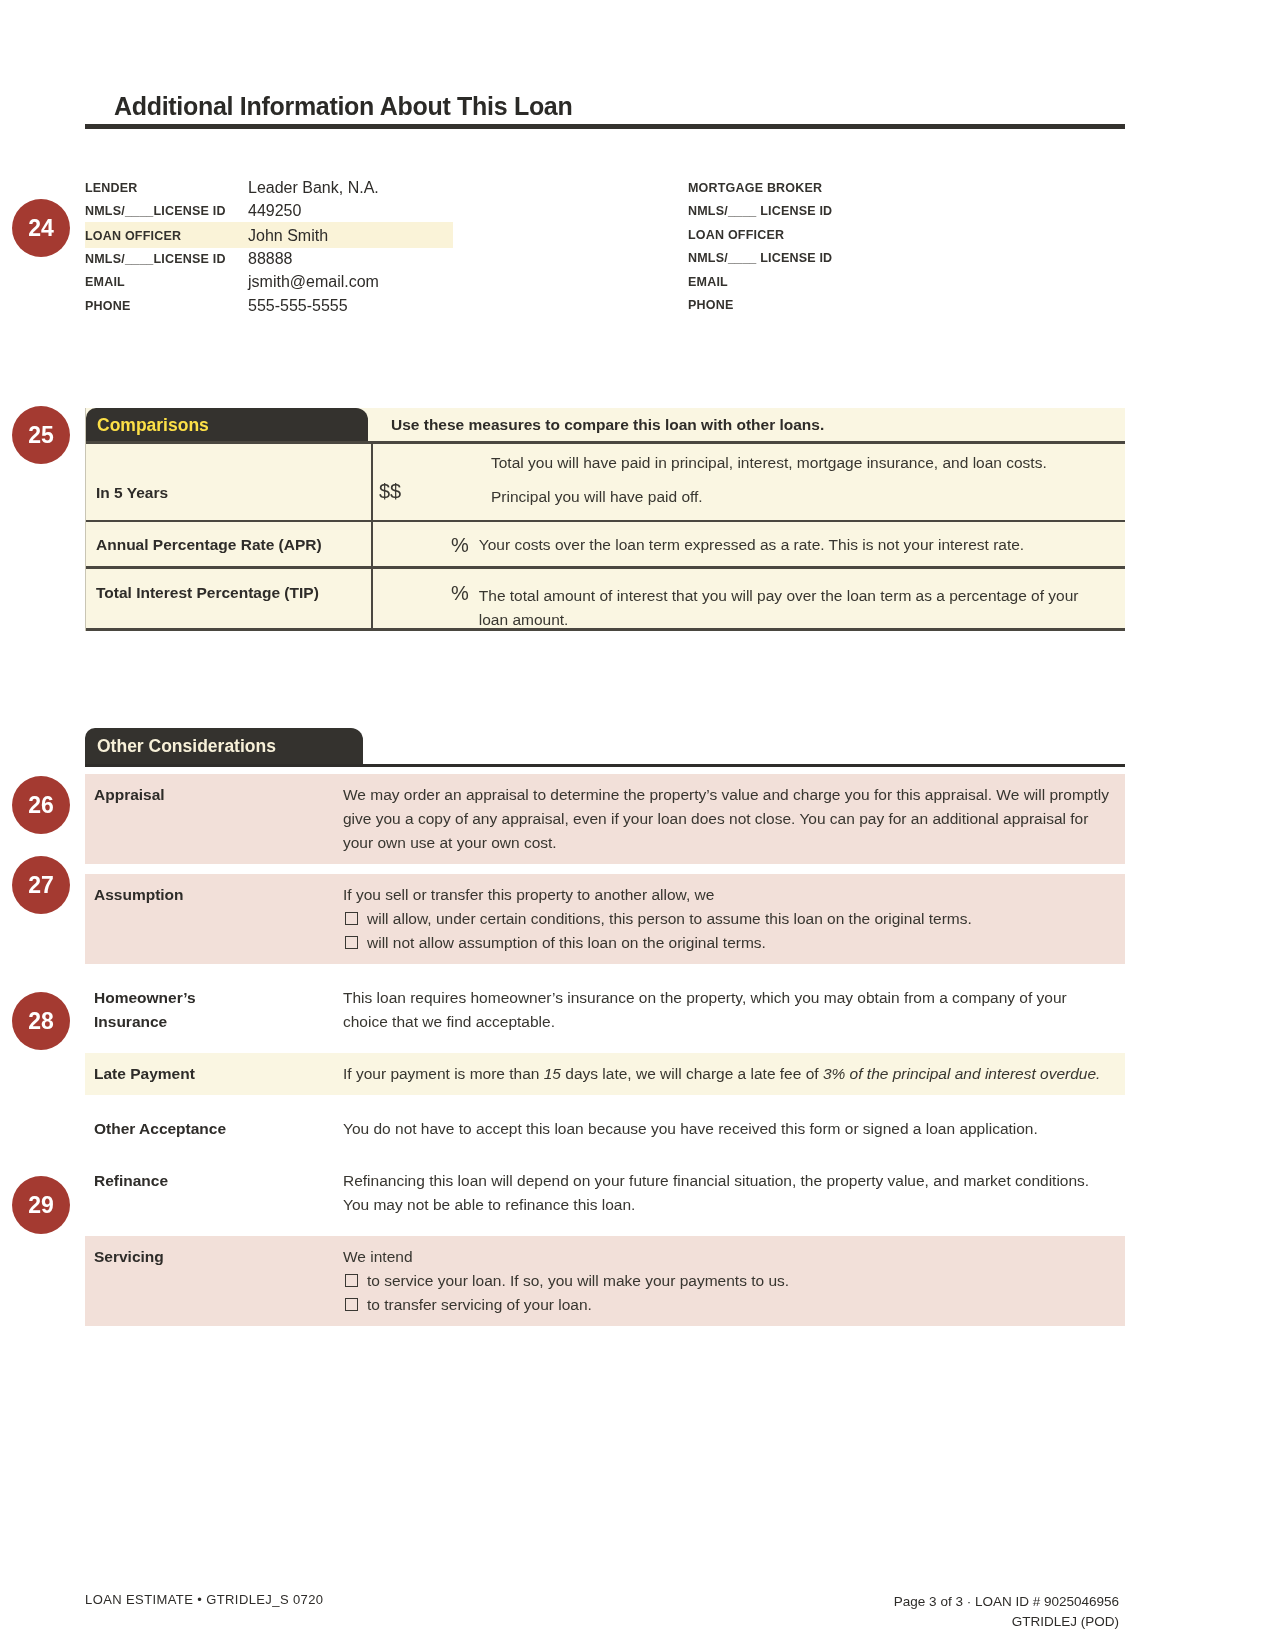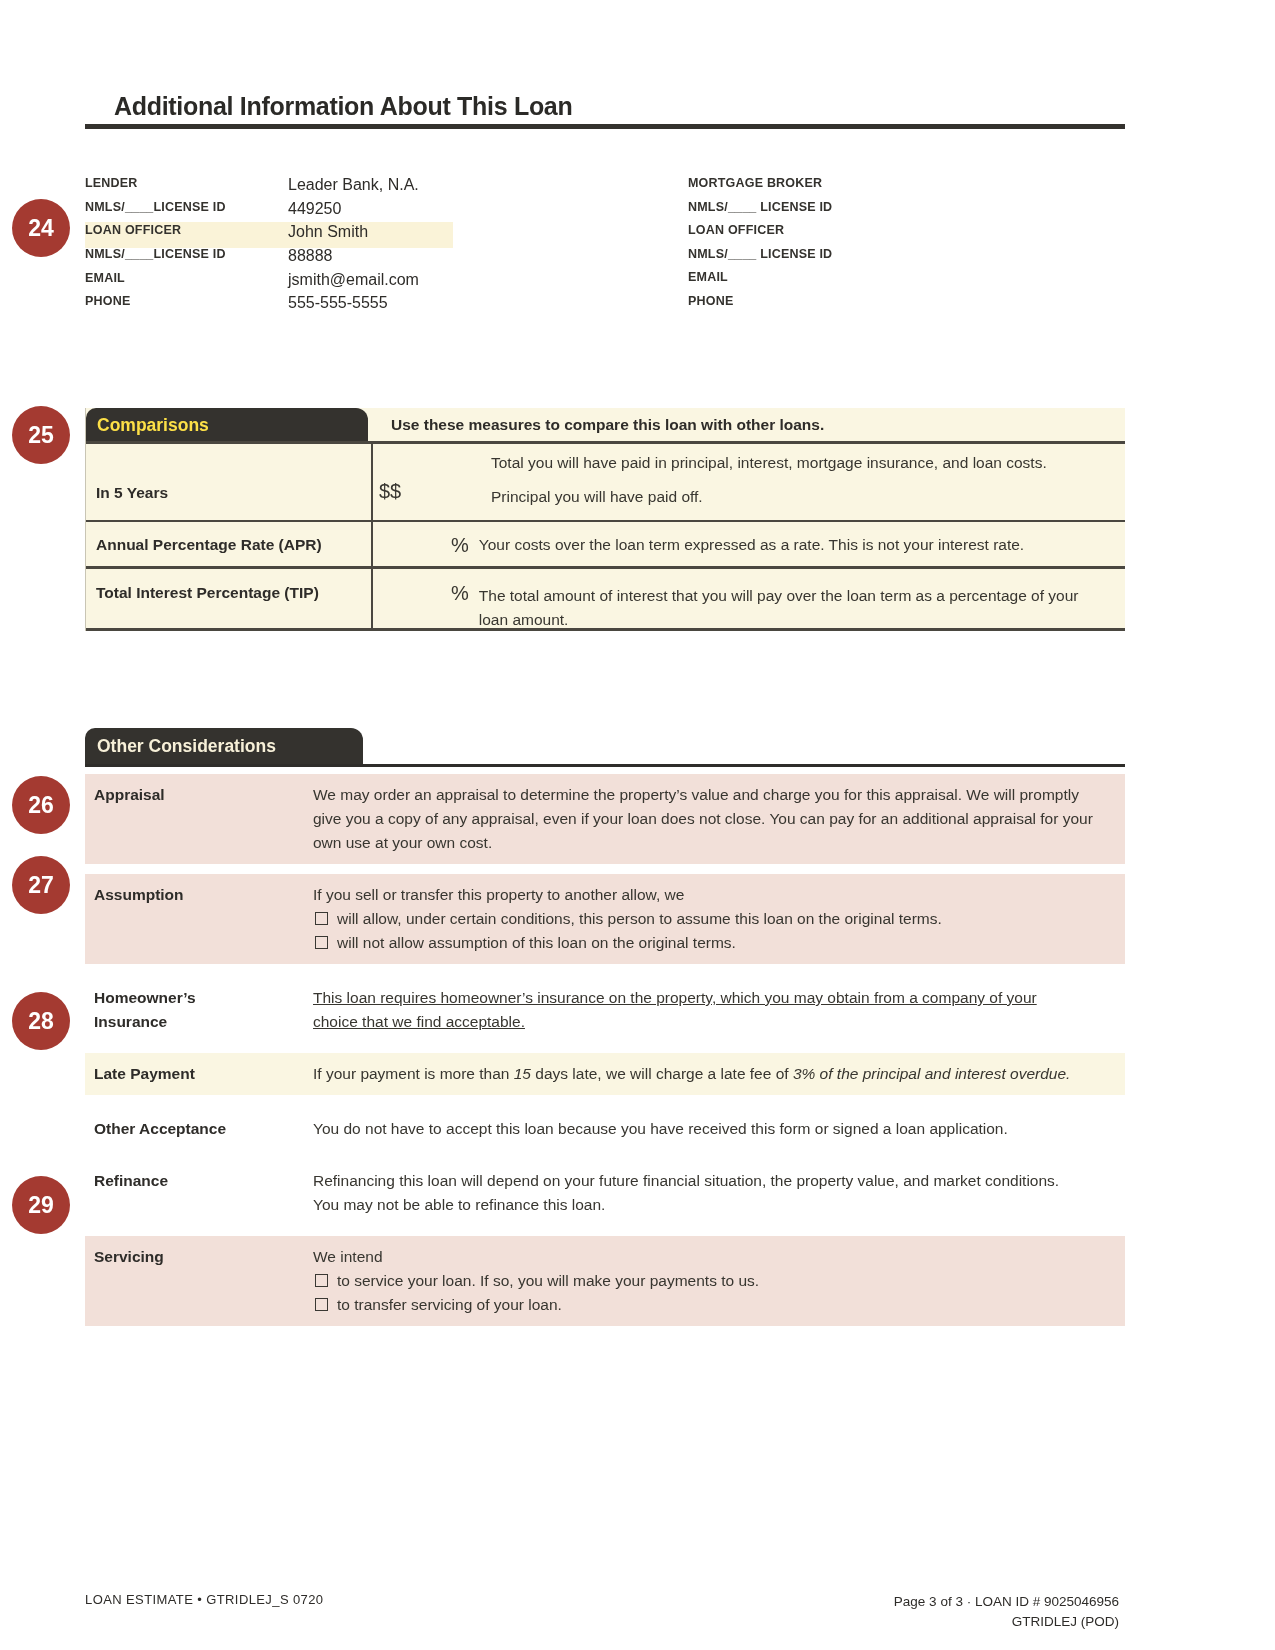--- a/index.html
+++ b/index.html
@@ -13,21 +13,21 @@
 
   
   .marker { position:absolute; left:12px; width:58px; height:58px; border-radius:50%; background:#a43a31;
             color:#fff; font-size:23px; font-weight:bold; display:flex; align-items:center; justify-content:center; }
 
   
   .contact { position:absolute; left:85px; top:176px; width:1040px; }
   .c-col { position:absolute; top:0; }
   .c-col.left { left:0; width:560px; }
   .c-col.right { left:603px; width:420px; }
-  .c-row { display:flex; align-items:flex-start; height:23.5px;gap:40px; }
+  .c-row { display:flex; align-items:center; height:23.5px; }
   .c-row.hl { background:#faf3d8; height:26px; margin:-1px 0; padding-top:1px; width:368px; }
   .c-label { width:163px; flex:0 0 163px; font-size:12.5px; font-weight:bold; letter-spacing:0.2px; color:#34322e; }
   .c-value { font-size:16px; color:#2e2c29; }
 
   
   .cmp { position:absolute; left:85px; top:408px; width:1040px; height:223px; background:#faf6e2; border-left:1px solid #c9c5b4; }
   .cmp-tab { position:absolute; left:0; top:0; width:282px; height:34px; background:#34322e; border-radius:10px 12px 0 0;
              color:#fde047; font-size:17.5px; font-weight:bold; line-height:34px; padding-left:11px; }
   .cmp-header { position:absolute; left:305px; top:8px; font-size:15.5px; font-weight:bold; color:#2e2c29; }
   .cmp-hline { position:absolute; left:0; right:0; top:33px; height:2.5px; background:#4a4740; }
@@ -47,21 +47,21 @@
   
   .oc { position:absolute; left:85px; top:728px; width:1040px; }
   .oc-tab { width:278px; height:36px; background:#34322e; border-radius:10px 12px 0 0;
             color:#f7f0d8; font-size:17.5px; font-weight:bold; line-height:36px; padding-left:12px; }
   .oc-line { width:1040px; height:3px; background:#2f2d2a; }
   .oc-row { display:flex; margin-top:10px; padding:7px 10px 9px 9px; }
   .oc-row.pink { background:#f2e0d9; }
   .oc-row.cream { background:#faf6e2; }
   .oc-row.white { background:#ffffff; }
   .oc-label { flex:0 0 219px; font-size:15.5px; font-weight:bold; color:#2e2c29; line-height:24px; white-space:pre-line; padding-top:2px; }
-  .oc-body { flex:1 1 auto; font-size:15.5px; line-height:24px; color:#383630; padding-top:2px; }
+  .oc-body { flex:1 1 auto; font-size:15.5px; line-height:24px; color:#383630; padding-top:2px;margin-left:30px; }
   .oc-body .para { max-width:795px; }
   .cb-line { display:flex; align-items:flex-start; }
   .cb { flex:0 0 13px; width:13px; height:13px; border:1.5px solid #3a3833; margin:5px 9px 0 2px; background:transparent; }
   .it { font-style:italic; }
 
   
   .footer-left { position:absolute; left:85px; top:1592px; font-size:13px; letter-spacing:0.4px; color:#2e2c29; }
   .footer-right { position:absolute; right:156px; top:1592px; text-align:right; font-size:13.5px; line-height:20px; color:#2e2c29; }
 </style>
 </head>
@@ -181,21 +181,21 @@
           <span class="cb"></span>
           <span>will  not allow assumption of this loan on the original terms.</span>
         </div>
       </div>
     </div>
 
     <div class="oc-row white" style="margin-top:13px;">
       <div class="oc-label">Homeowner’s
 Insurance</div>
       <div class="oc-body">
-          <div class="para" style="max-width:740px;text-decoration:underline;">This loan requires homeowner’s insurance on the property, which you may obtain from a company of your choice that we find acceptable.</div>
+          <div class="para" style="max-width:740px;">This loan requires homeowner’s insurance on the property, which you may obtain from a company of your choice that we find acceptable.</div>
         </div>
     </div>
 
     <div class="oc-row cream">
       <div class="oc-label">Late Payment</div>
       <div class="oc-body">
         <div class="para" style="max-width:780px;"><span>If your payment is more than </span><span class="it">15</span><span> days late, we will charge a late fee of </span><span class="it">3% of the principal and interest overdue.</span></div>
       </div>
     </div>
 

